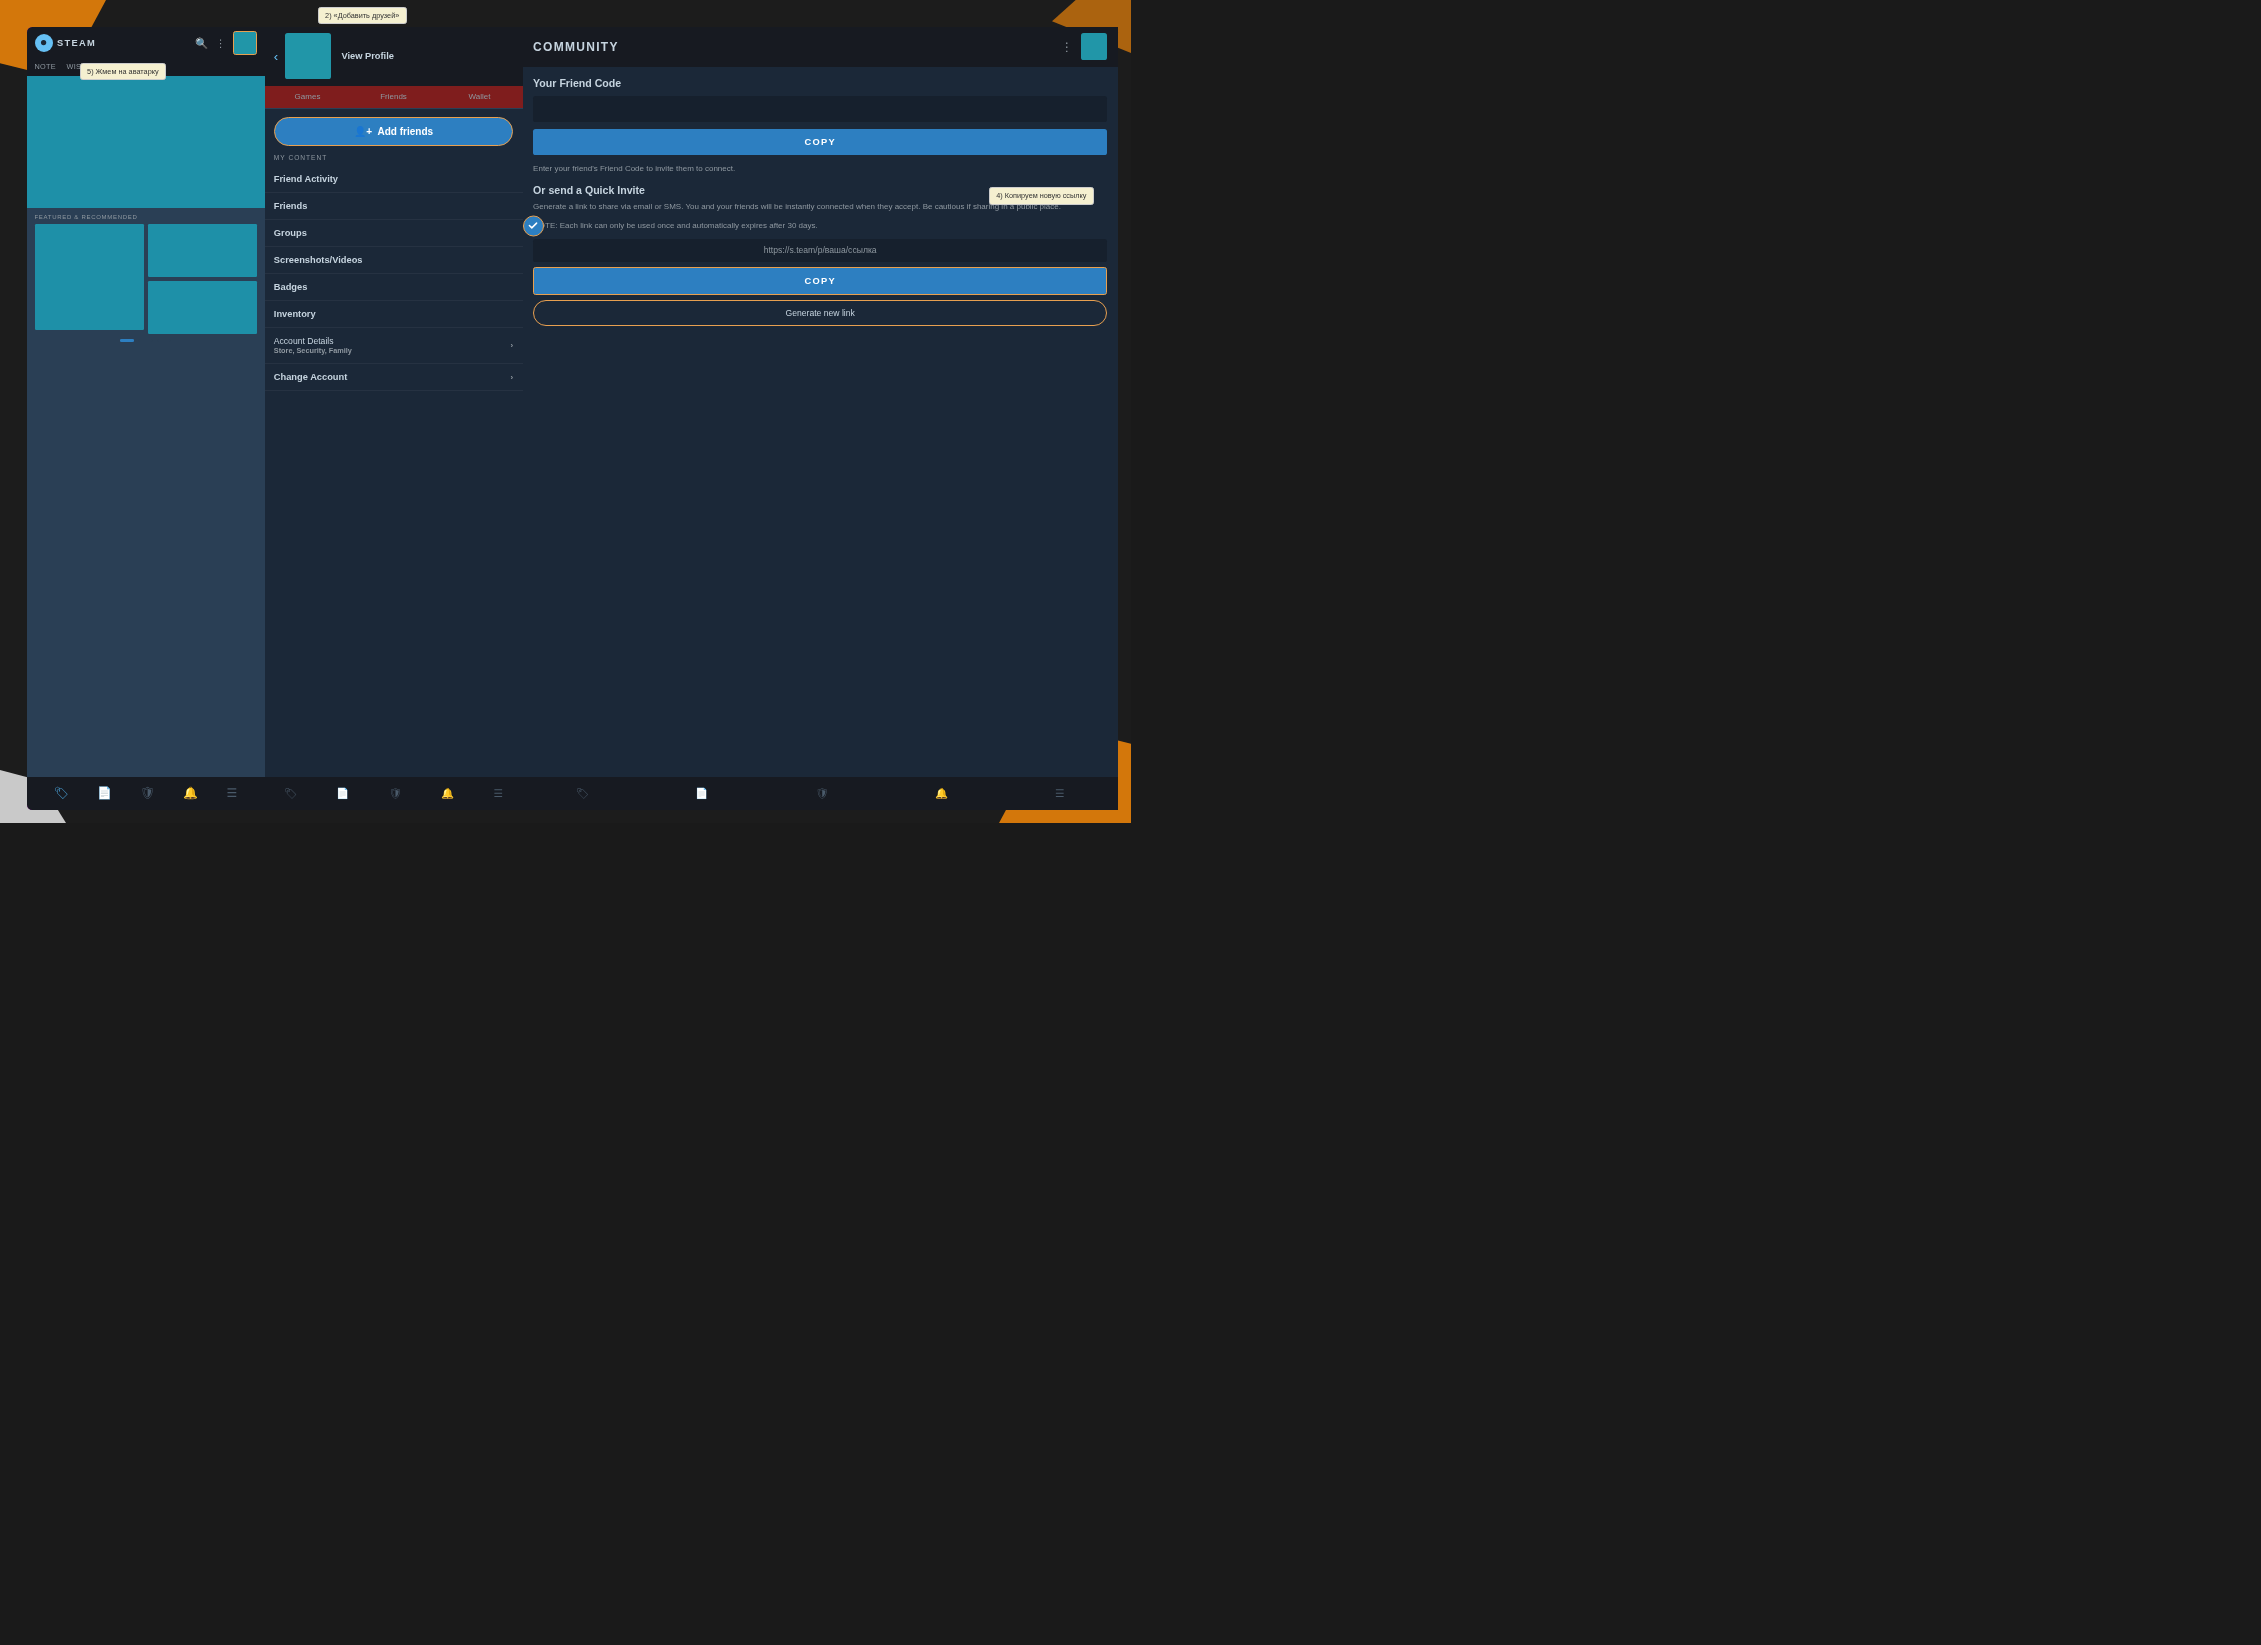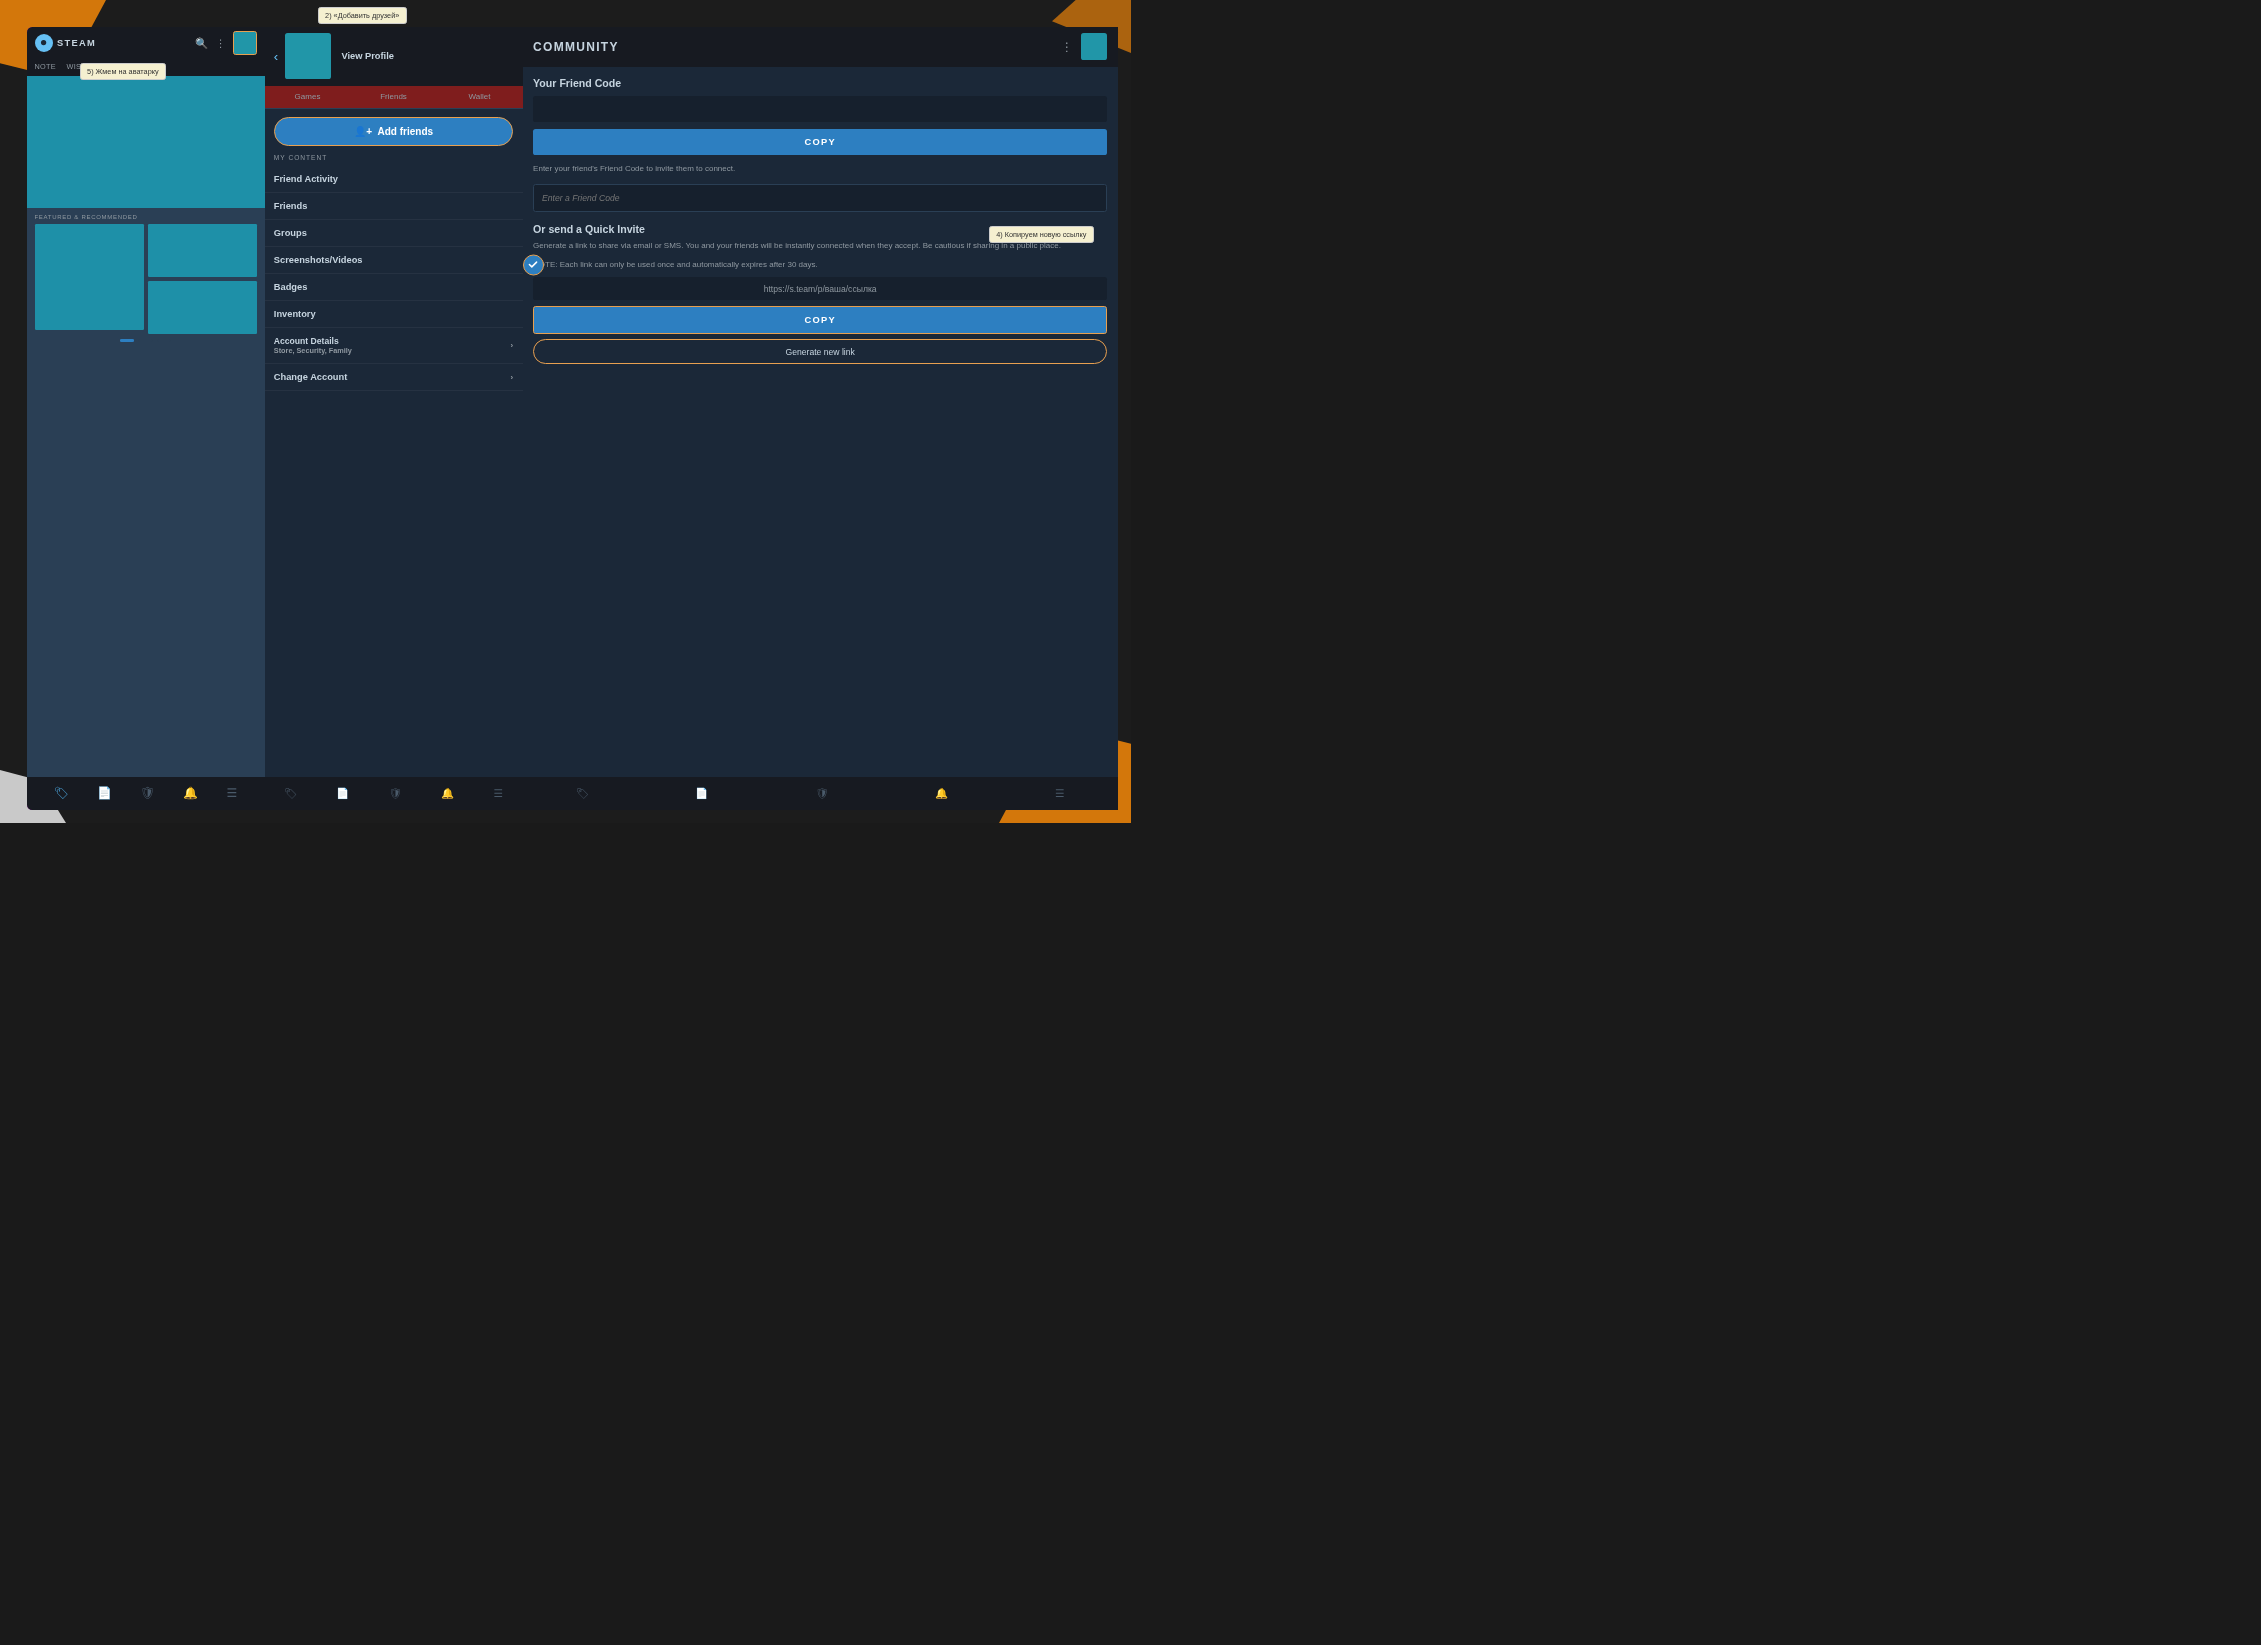--- a/index.html
+++ b/index.html
@@ -660,21 +660,21 @@
         <span>Screenshots/Videos</span>
       </div>
       <div class="content-item">
         <span>Badges</span>
       </div>
       <div class="content-item">
         <span>Inventory</span>
       </div>
       <div class="content-item">
         <div>
-          <div style="font-weight:bold;color:#c6d4df;font-size:8.6px;">Account Details</div>
+          <div style="font-weight:normal;color:#c6d4df;font-size:8.6px;">Account Details</div>
           <div style="color:#8f98a0;font-size:7.3px;">Store, Security, Family</div>
         </div>
         <span class="content-arrow">›</span>
       </div>
       <div class="content-item">
         <span style="font-weight:bold;">Change Account</span>
         <span class="content-arrow">›</span>
       </div>
     </div>
 
@@ -701,21 +701,20 @@
 
       
       <div class="friend-code-title">Your Friend Code</div>
 
       <div class="friend-code-box"></div>
 
       <button class="copy-btn">COPY</button>
 
       <p class="invite-description">Enter your friend's Friend Code to invite them to connect.</p>
 
-      <input class="friend-code-input" readonly="" placeholder="Enter a Friend Code" style="">
 
       
       <div class="quick-invite-title">Or send a Quick Invite</div>
       <p class="quick-invite-desc">Generate a link to share via email or SMS. You and your friends will be instantly connected when they accept. Be cautious if sharing in a public place.</p>
 
       <div style="position:relative;">
         <p class="note-text">NOTE: Each link can only be used once and automatically expires after 30 days.</p>
 
         <div class="check-circle">
           <svg viewBox="0 0 20 20" fill="none">

